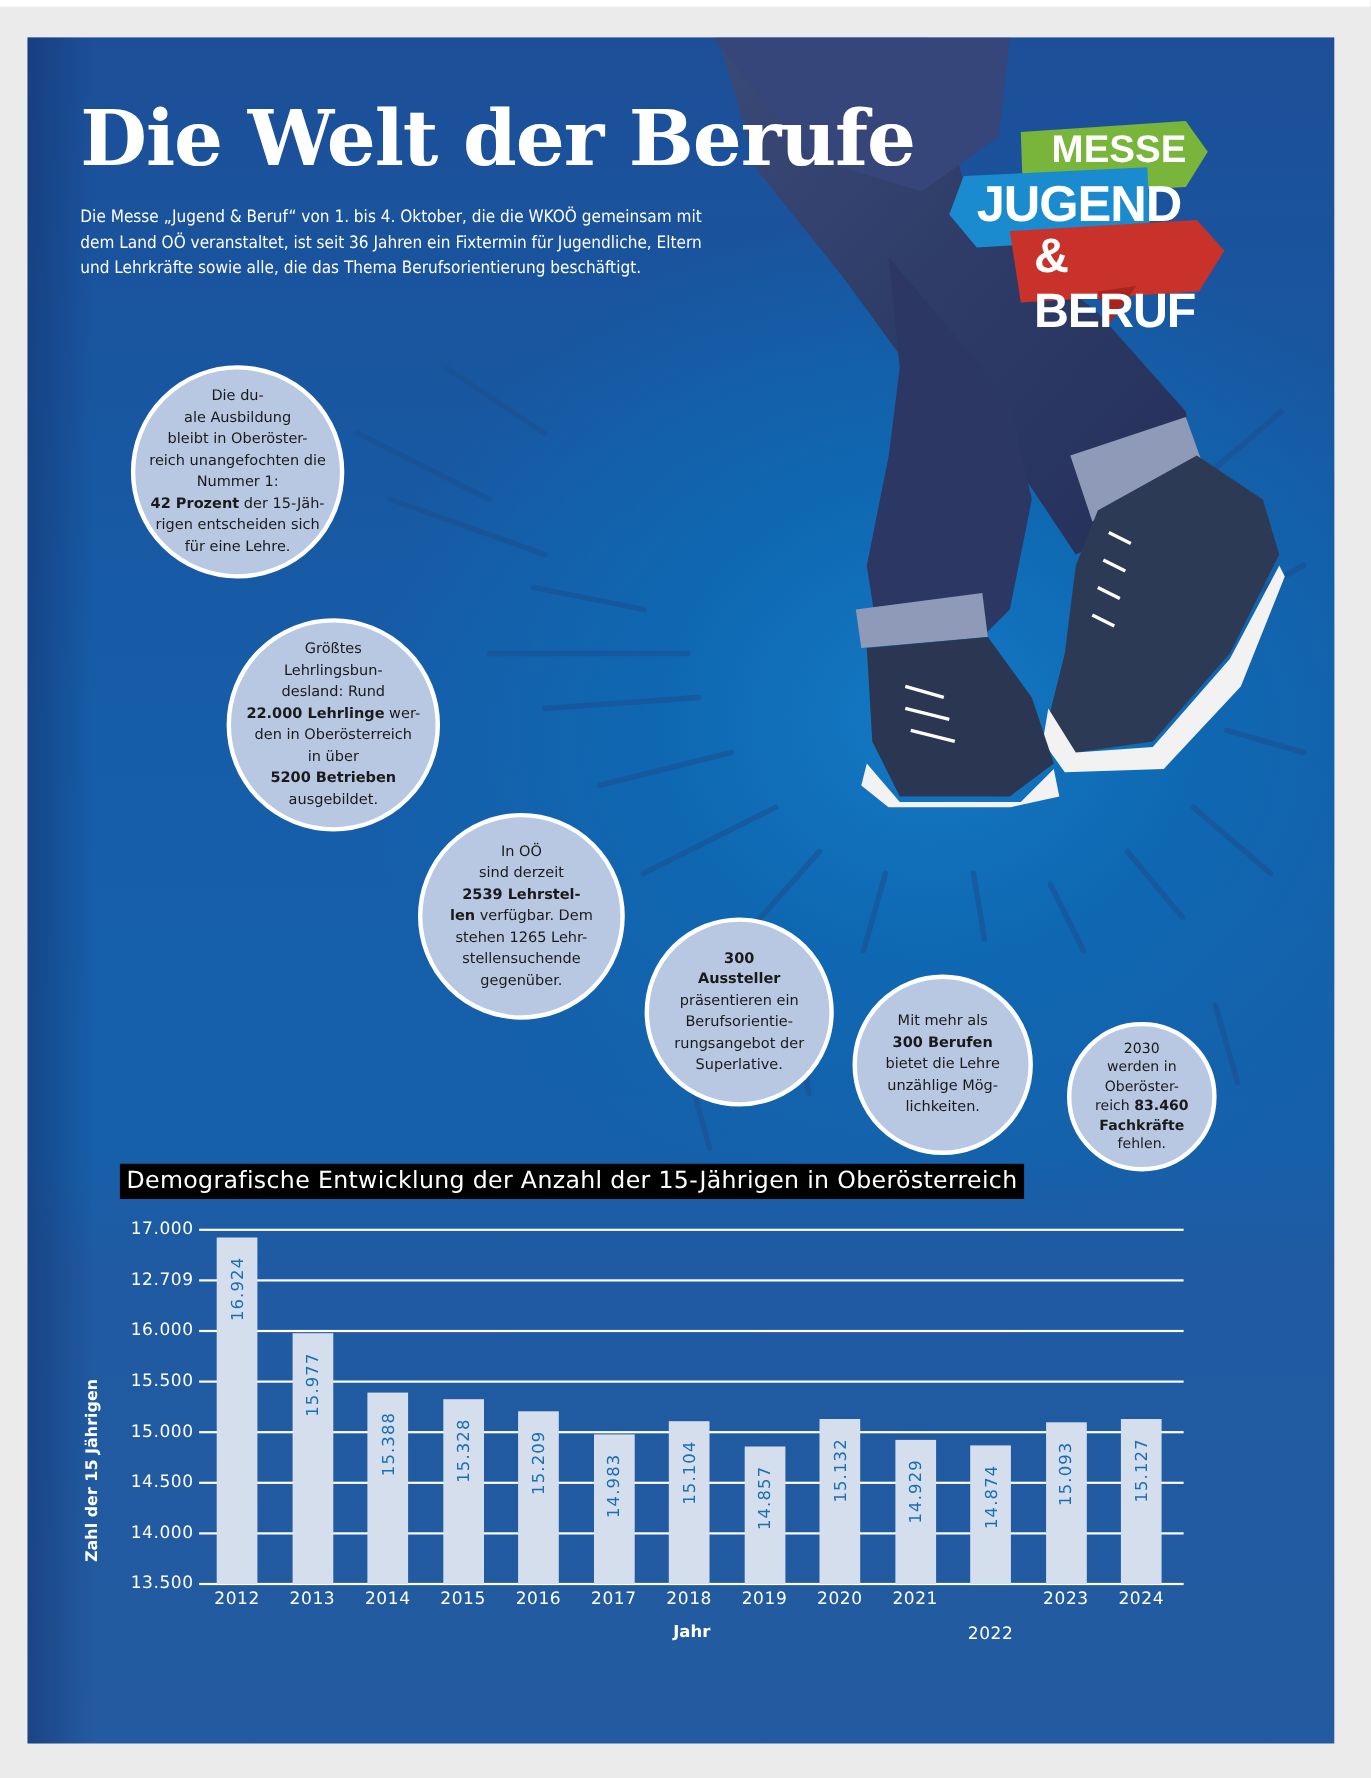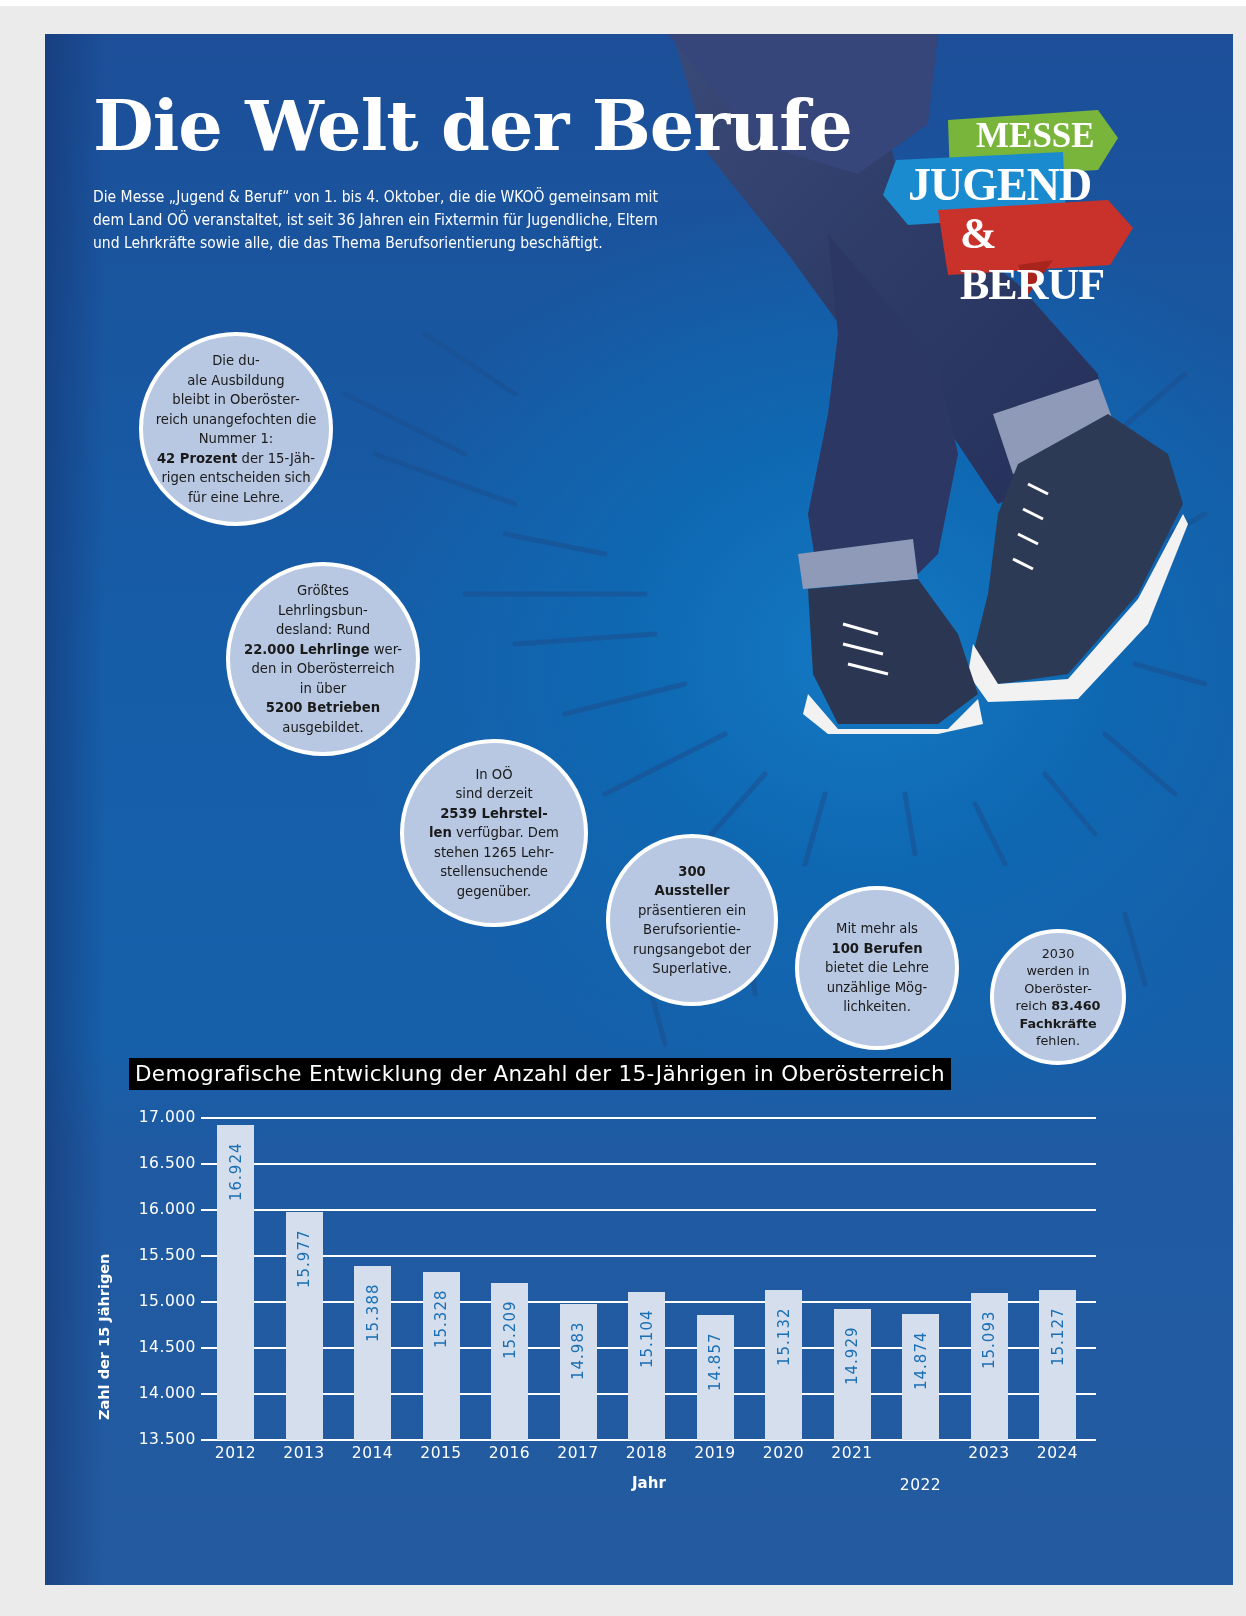--- a/index.html
+++ b/index.html
@@ -1,30 +1,30 @@
 <!DOCTYPE html>
 <html><head>
 <meta charset="utf-8">
 <style>
   html,body{margin:0;padding:0;}
   body{width:1246px;height:1616px;background:#ebebeb;position:relative;overflow:hidden;font-family:"DejaVu Sans",sans-serif;}
   .topstrip{position:absolute;left:0;top:0;width:1246px;height:6px;background:#ffffff;}
-  .panel{position:absolute;left:45px;top:34px;width:1188px;height:1551px;overflow:hidden;
+  .panel{position:absolute;left:25px;top:34px;width:1188px;height:1551px;overflow:hidden;
     background:
       radial-gradient(ellipse 520px 460px at 820px 620px, #1479c4 0%, #0f68b2 45%, rgba(16,90,165,0) 100%),
       linear-gradient(180deg,#1c4f98 0%,#165da8 40%,#1660aa 65%,#1f5aa2 72%,#245ba0 100%);
   }
   .panel .leftshade{position:absolute;left:0;top:0;width:60px;height:100%;background:linear-gradient(90deg,rgba(20,50,110,.55),rgba(20,50,110,0));}
   .rays{position:absolute;left:0;top:0;width:1188px;height:1551px;}
   h1.title{position:absolute;left:48px;top:52px;margin:0;font-family:"DejaVu Serif",serif;font-weight:bold;font-size:70px;letter-spacing:-1px;color:#ffffff;line-height:80px;}
   .intro{position:absolute;left:48px;top:152px;width:590px;margin:0;color:#ffffff;font-family:"DejaVu Sans Condensed","DejaVu Sans",sans-serif;font-size:15.5px;line-height:23px;}
   
   .jeans{position:absolute;}
   .logo{position:absolute;left:850px;top:60px;width:270px;height:230px;}
-  .logo .tag{position:absolute;color:#fff;font-family:Liberation Serif, serif;font-weight:bold;}
+  .logo .tag{position:absolute;color:#fff;font-family:Liberation Sans, sans-serif;font-weight:bold;}
   .circle{position:absolute;border-radius:50%;background:#b8c8e2;border:4px solid #ffffff;box-sizing:border-box;display:flex;align-items:center;justify-content:center;text-align:center;color:#1a1a1a;font-family:"DejaVu Sans",sans-serif;font-size:13.2px;line-height:19.5px;}
   .circle .inner{padding:0 6px;}
   .circle b{font-weight:bold;}
   .chart-title{position:absolute;left:84px;top:1024px;height:32px;background:#000;color:#ffffff;font-family:"DejaVu Sans",sans-serif;font-size:21.5px;line-height:32px;padding:0 6px;letter-spacing:0.3px;white-space:nowrap;}
   .chart{position:absolute;left:0;top:0;}
   .ytick{position:absolute;color:#fff;font-size:15.5px;width:90px;text-align:right;font-family:"DejaVu Sans",sans-serif;letter-spacing:.5px;}
   .grid{position:absolute;height:2px;background:#ffffff;}
   .bar{position:absolute;background:#d5deed;}
   .bar .val{position:absolute;left:50%;top:6px;transform-origin:0 0;color:#1a6fb4;font-size:15px;white-space:nowrap;letter-spacing:1px;}
   .xtick{position:absolute;color:#fff;font-size:15.5px;width:60px;text-align:center;letter-spacing:.5px;}
@@ -150,41 +150,41 @@
     <div class="inner" style="white-space:pre-line"><b>300
 Aussteller</b>
 <span>präsentieren ein
 Berufsorientie-
 rungsangebot der
 Superlative.</span></div>
   </div>
 
   <div class="circle" style="left:750px;top:852px;width:164px;height:164px;">
     <div class="inner" style="white-space:pre-line"><span>Mit mehr als</span>
-<b>100 Berufen</b>
+<b>300 Berufen</b>
 <span>bietet die Lehre
 unzählige Mög-
 lichkeiten.</span></div>
   </div>
 
   <div class="circle" style="left:945px;top:895px;width:136px;height:136px;">
     <div class="inner" style="white-space:pre-line;font-size:12.8px;line-height:17.5px;"><span>2030
 werden in
 Oberöster-
 reich</span> <b>83.460
 Fachkräfte</b>
 <span>fehlen.</span></div>
   </div>
 
   <div class="chart-title">Demografische Entwicklung der Anzahl der 15-Jährigen in Oberösterreich</div>
   <div class="chart" id="chart">
       <div class="grid" style="left: 156px; width: 895px; top: 1083px;"></div>
       <div class="ytick" style="left: 61px; top: 1074px;">17.000</div>
       <div class="grid" style="left: 156px; width: 895px; top: 1129px;"></div>
-      <div class="ytick" style="left: 61px; top: 1120px;">16.500</div>
+      <div class="ytick" style="left: 61px; top: 1120px;">12.709</div>
       <div class="grid" style="left: 156px; width: 895px; top: 1175px;"></div>
       <div class="ytick" style="left: 61px; top: 1166px;">16.000</div>
       <div class="grid" style="left: 156px; width: 895px; top: 1221px;"></div>
       <div class="ytick" style="left: 61px; top: 1212px;">15.500</div>
       <div class="grid" style="left: 156px; width: 895px; top: 1267px;"></div>
       <div class="ytick" style="left: 61px; top: 1258px;">15.000</div>
       <div class="grid" style="left: 156px; width: 895px; top: 1313px;"></div>
       <div class="ytick" style="left: 61px; top: 1304px;">14.500</div>
       <div class="grid" style="left: 156px; width: 895px; top: 1359px;"></div>
       <div class="ytick" style="left: 61px; top: 1350px;">14.000</div>

